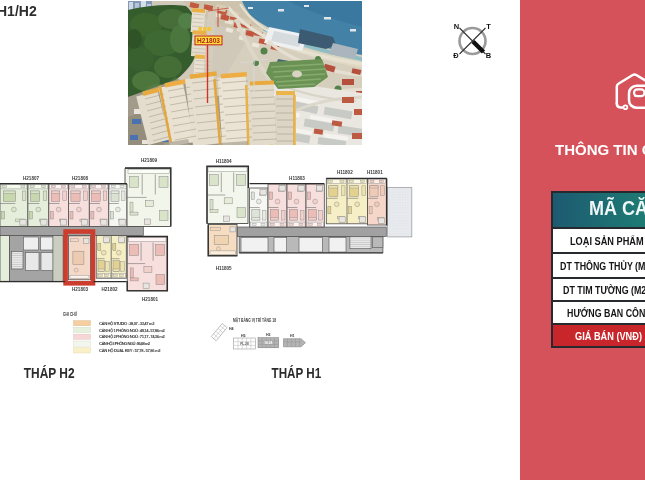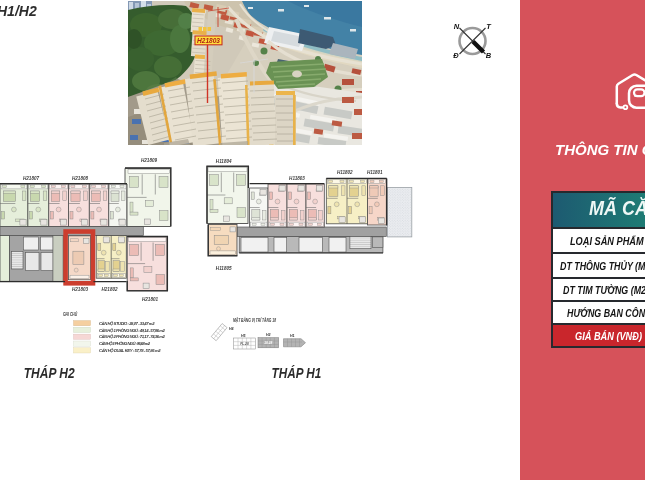--- a/index.html
+++ b/index.html
@@ -1,18 +1,18 @@
 <!DOCTYPE html>
 <html><head>
 <meta charset="utf-8">
 <style>
 html,body{margin:0;padding:0;}
 *{box-sizing:border-box;}
 .page{position:relative;width:645px;height:480px;background:#ffffff;overflow:hidden;
-  font-family:"Liberation Sans",sans-serif;font-style:italic;}
+  font-family:"Liberation Sans",sans-serif;}
 .abs{position:absolute;}
 </style>
 </head>
 <body>
 <div class="page">
 
 <div class="abs" style="left:-3px;top:3px;font-size:14px;font-weight:700;color:#2d2d2d;">H1/H2</div>
 
 <svg class="abs" style="left:128px;top:1px;" width="234" height="144" viewBox="0 0 234 144">
 

